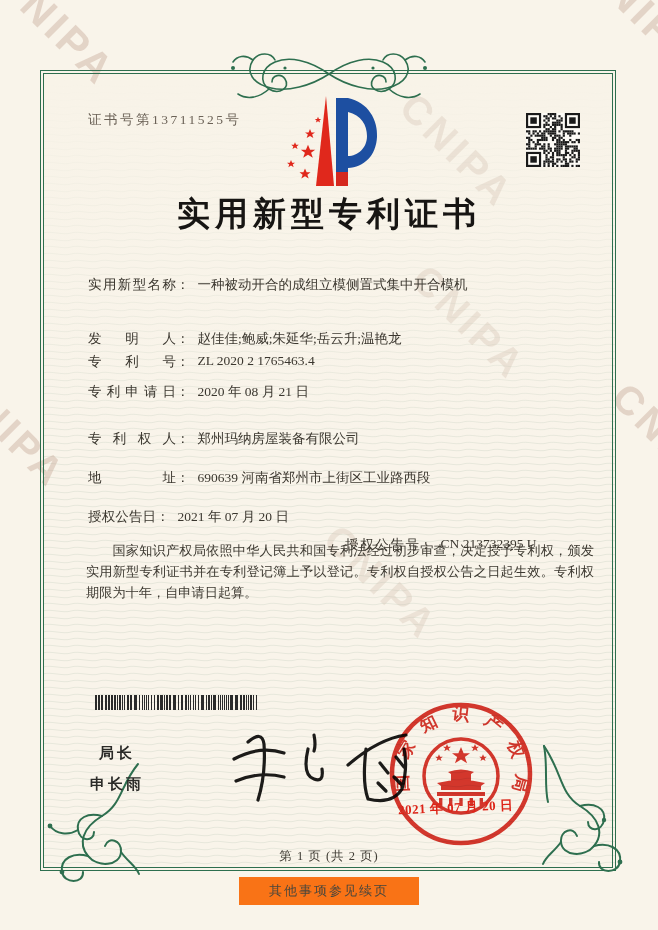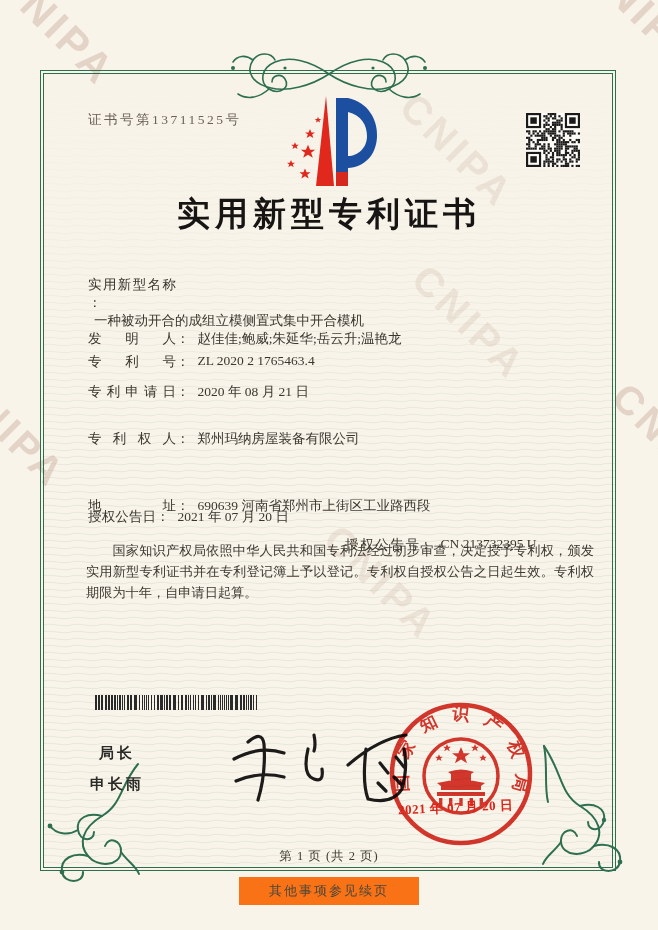--- a/index.html
+++ b/index.html
@@ -535,21 +535,21 @@
       <rect x="18" y="0" width="7" height="7" fill="#1a1a1a"></rect>
       <rect x="19" y="1" width="5" height="5" fill="#fdfbf6"></rect>
       <rect x="20" y="2" width="3" height="3" fill="#1a1a1a"></rect>
       <rect x="0" y="18" width="7" height="7" fill="#1a1a1a"></rect>
       <rect x="1" y="19" width="5" height="5" fill="#fdfbf6"></rect>
       <rect x="2" y="20" width="3" height="3" fill="#1a1a1a"></rect>
     </svg>
 
   <div class="title">实用新型专利证书</div>
 
-  <div class="frow" style="top:276px;flex-direction:column;">
+  <div class="frow" style="top:276px;">
     <span class="flabel" style="width:88px">实用新型名称</span>
       <span class="fcolon">：</span>
     <span class="fvalue">一种被动开合的成组立模侧置式集中开合模机</span>
   </div>
   <div class="frow" style="top:330px;">
     <span class="flabel">发明人</span>
       <span class="fcolon">：</span>
     <span class="fvalue">赵佳佳;鲍威;朱延华;岳云升;温艳龙</span>
   </div>
   <div class="frow" style="top:353px;">
@@ -560,21 +560,21 @@
   <div class="frow" style="top:383px;">
     <span class="flabel">专利申请日</span>
       <span class="fcolon">：</span>
     <span class="fvalue">2020 年 08 月 21 日</span>
   </div>
   <div class="frow" style="top:430px;">
     <span class="flabel">专利权人</span>
       <span class="fcolon">：</span>
     <span class="fvalue">郑州玛纳房屋装备有限公司</span>
   </div>
-  <div class="frow" style="top:469px;margin-top:28px;">
+  <div class="frow" style="top:469px;">
     <span class="flabel">地址</span>
       <span class="fcolon">：</span>
     <span class="fvalue">690639 河南省郑州市上街区工业路西段</span>
   </div>
   <div class="frow" style="top:508px;width:506px;">
     <span class="flabel" style="width:68px">授权公告日</span>
       <span class="fcolon">：</span>
     <span class="fvalue">2021 年 07 月 20 日</span>
     <span class="grant2">
       <span class="flabel">授权公告号</span>

